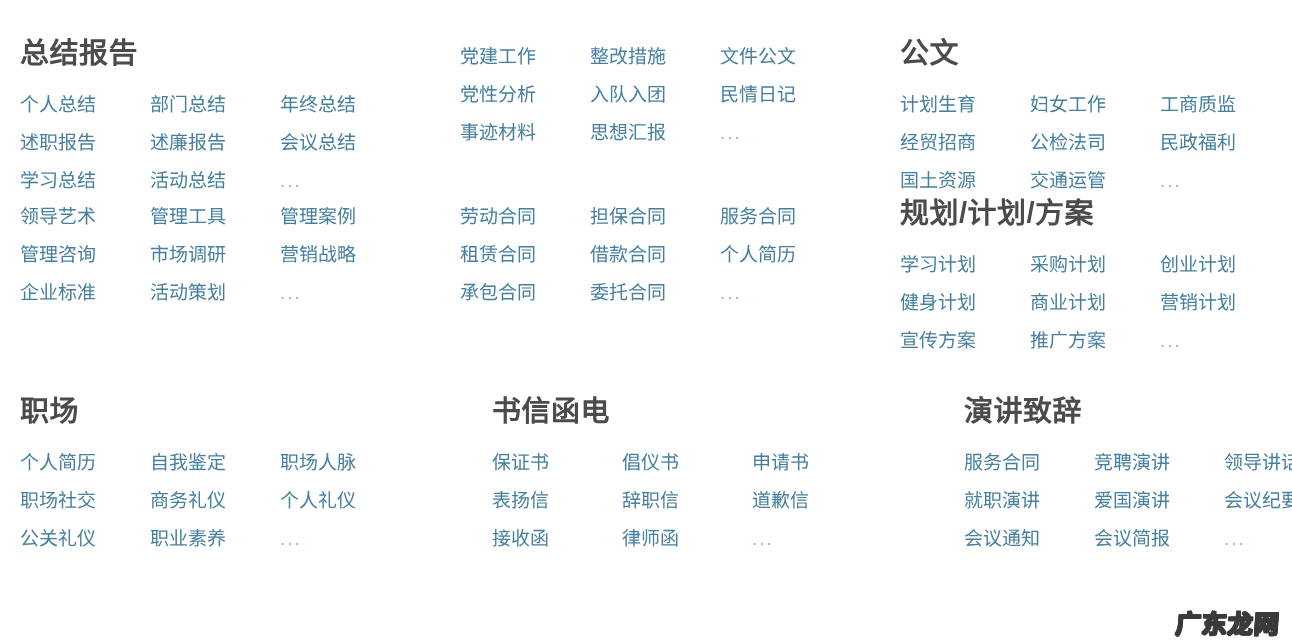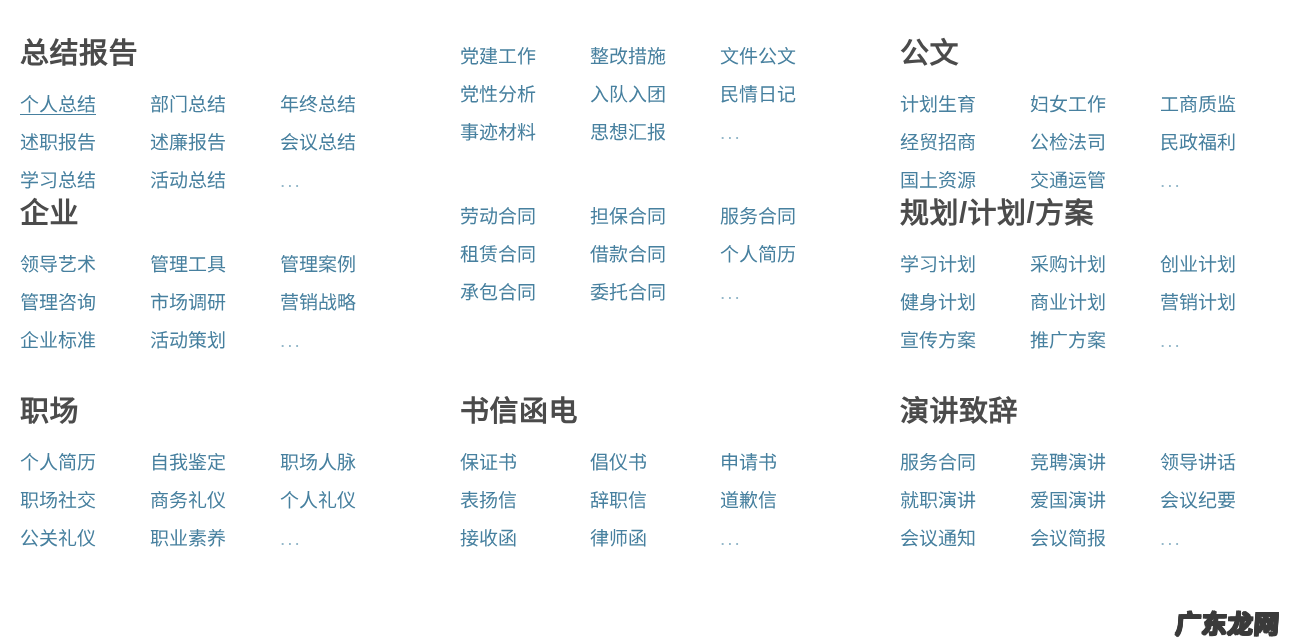--- a/index.html
+++ b/index.html
@@ -29,21 +29,21 @@
   .group-row {
     display: flex;
     flex-direction: row;
     align-items: flex-start;
     width: 1128px;
     height: 198px;
     box-sizing: border-box;
   }
   .group-row.row-1 { padding-top: 38px; }
   .group-row.row-2 { padding-top: 0px; }
-  .group-row.row-3 { padding-top: 0px; }
+  .group-row.row-3 { padding-top: 0px; gap: 32px; }
 
   
   .category-group {
     width: 440px;
     box-sizing: border-box;
     padding-left: 20px;
     flex: 0 0 440px;
   }
 
   .group-title {
@@ -70,21 +70,20 @@
     text-decoration: none;
     line-height: 38px;
     white-space: nowrap;
     display: inline-block;
     width: fit-content;
     cursor: pointer;
     font-family: "Liberation Sans", "DejaVu Sans", sans-serif;
   }
   .cat-link.active,
   .cat-link:hover {
-    text-decoration: underline;
     text-underline-offset: 3px;
   }
   .cat-link.more {
     color: #93b7c9;
     letter-spacing: 2px;
     font-size: 19px;
   }
 
   
   #watermark {
@@ -156,21 +155,20 @@
         <a class="cat-link" href="#">国土资源</a>
         <a class="cat-link" href="#">交通运管</a>
         <a class="cat-link more" href="#">...</a>
       </div>
     </div>
   </div>
 
   <div class="group-row row-2">
 
     <div class="category-group">
-      <h2 class="group-title">企业</h2>
       <div class="link-grid">
         <a class="cat-link" href="#">领导艺术</a>
         <a class="cat-link" href="#">管理工具</a>
         <a class="cat-link" href="#">管理案例</a>
         <a class="cat-link" href="#">管理咨询</a>
         <a class="cat-link" href="#">市场调研</a>
         <a class="cat-link" href="#">营销战略</a>
         <a class="cat-link" href="#">企业标准</a>
         <a class="cat-link" href="#">活动策划</a>
         <a class="cat-link more" href="#">...</a>

